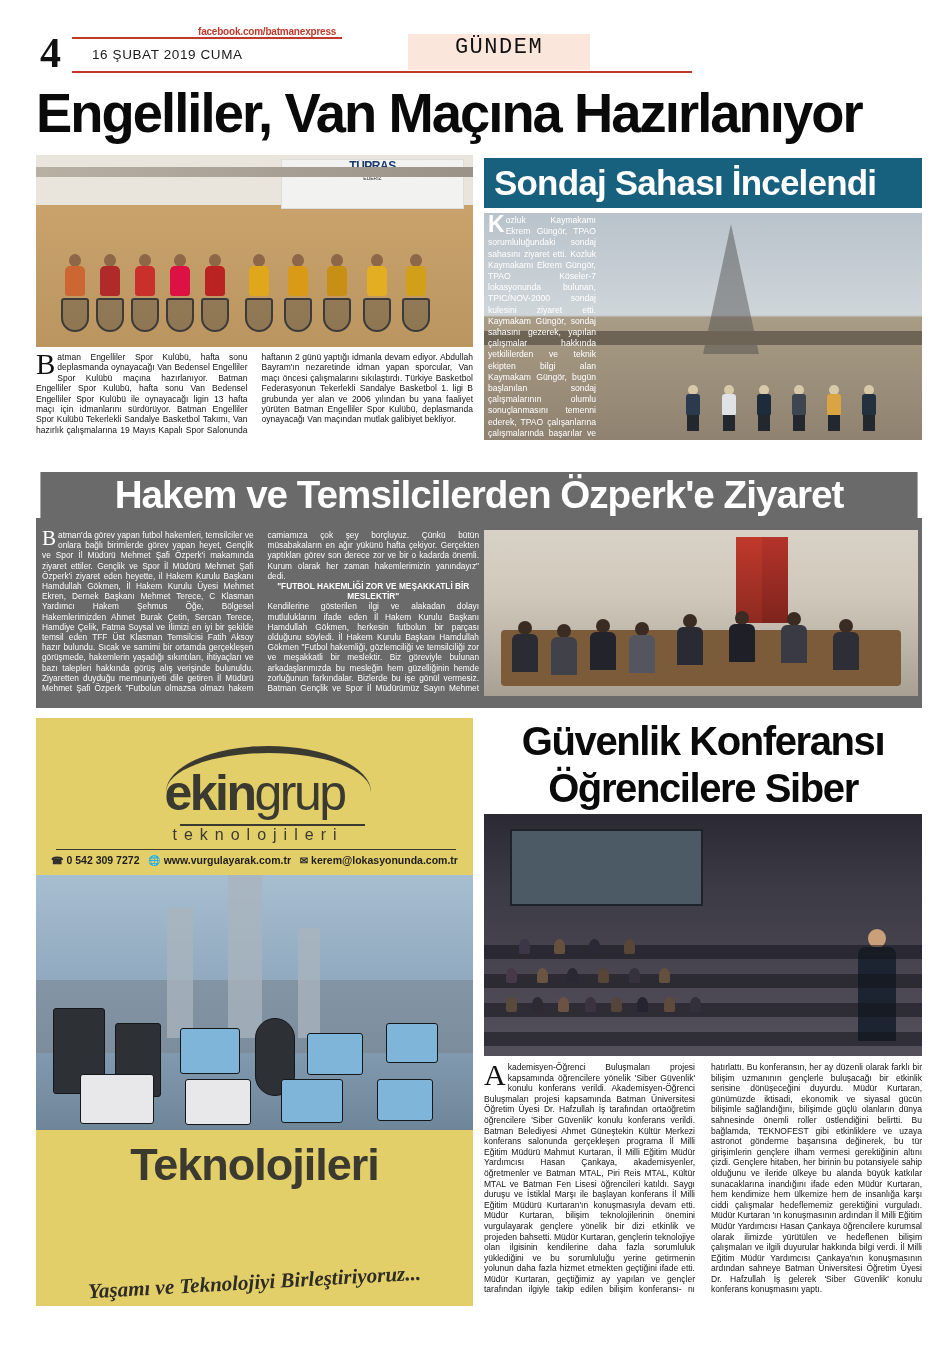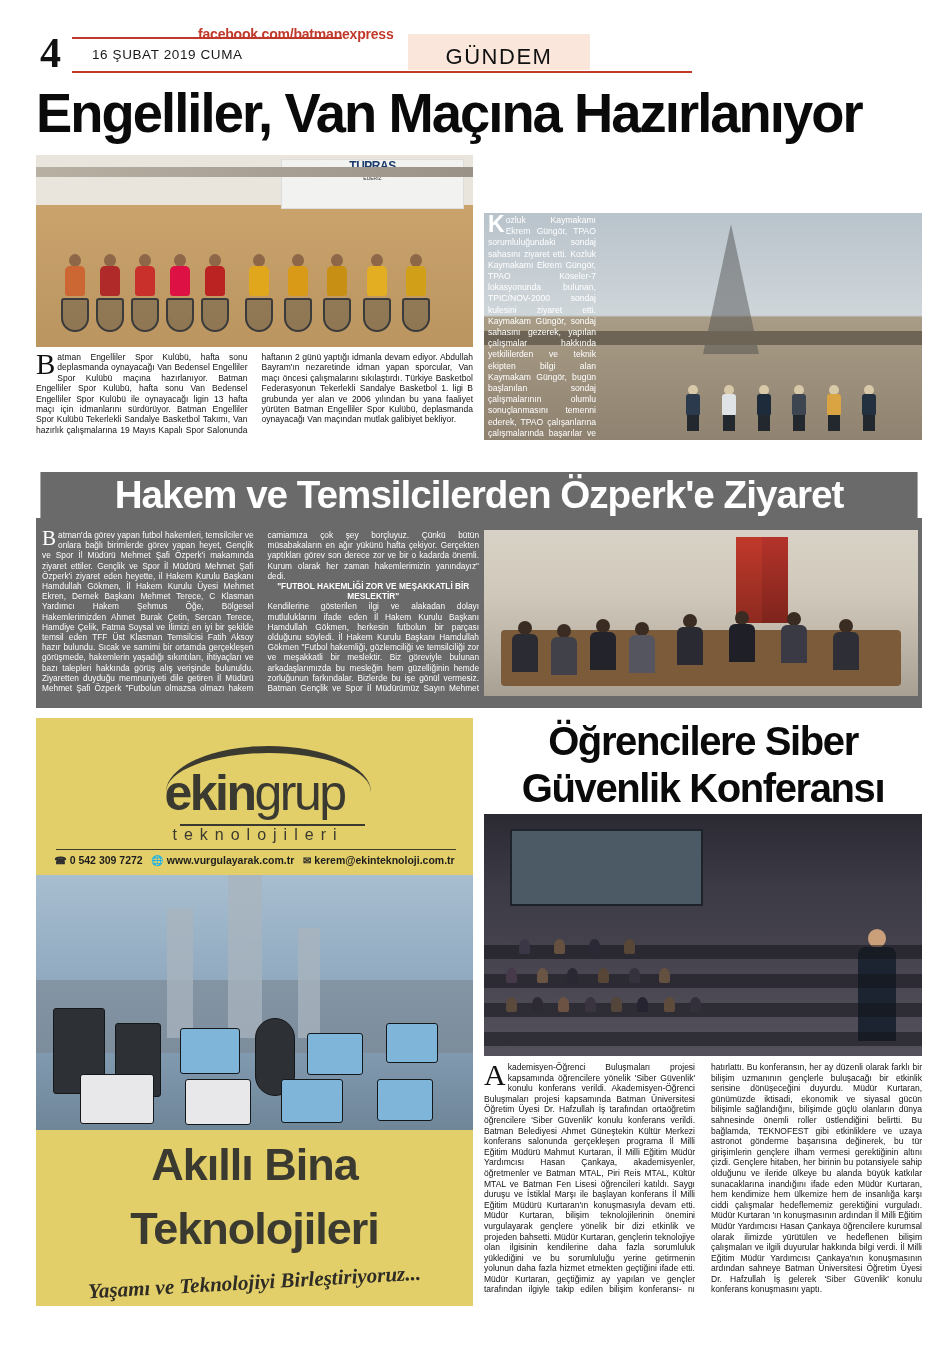--- a/index.html
+++ b/index.html
@@ -35,21 +35,21 @@
     color: #111;
   }
   .fb-rule {
     position: absolute;
     left: 72px; top: 37px; width: 270px; height: 2px;
     background: #c0392b;
   }
   .fb-handle {
     position: absolute;
     left: 198px; top: 26px;
-    font-size: 14px;
+    font-size: 10px;
     font-weight: bold;
     color: #c0392b;
     letter-spacing: -0.2px;
     font-family: "Liberation Sans", sans-serif;
   }
   .issue-date {
     position: absolute;
     left: 92px; top: 47px;
     font-family: "Liberation Sans", sans-serif;
     font-size: 13.5px;
@@ -57,26 +57,26 @@
     color: #1a1a1a;
     font-weight: normal;
   }
   .section-band {
     position: absolute;
     left: 408px; top: 34px; width: 182px; height: 36px;
     background: #fbe6dc;
   }
   .section-title {
     position: absolute;
-    left: 408px; top: 44px; width: 182px;
+    left: 408px; top: 35px; width: 182px;
     text-align: center;
     font-size: 22px;
     letter-spacing: 1.5px;
     color: #111;
-    font-family: Liberation Sans, sans-serif;
+    font-family: Liberation Mono, monospace;
   }
   .masthead-rule {
     position: absolute;
     left: 72px; top: 71px; width: 620px; height: 2px;
     background: #c0392b;
   }
   .brand-box {
     position: absolute;
     right: 30px; top: 33px;
     width: 224px; height: 38px;
@@ -566,20 +566,21 @@
         <div class="head"></div>
         <div class="torso" style="background:#d2a018;"></div>
         <div class="chair"></div>
       </div>
   </div>
 
   <div class="art1">
     <span class="dropcap">B</span><span>atman Engelliler Spor Kulübü, hafta sonu deplasmanda oynayacağı Van Bedensel Engelliler Spor Kulübü maçına hazırlanıyor. Batman Engelliler Spor Kulübü, hafta sonu Van Bedensel Engelliler Spor Kulübü ile oynayacağı ligin 13 hafta maçı için idmanlarını sürdürüyor. Batman Engelliler Spor Kulübü Tekerlekli Sandalye Basketbol Takımı, Van hazırlık çalışmalarına 19 Mayıs Kapalı Spor Salonunda haftanın 2 günü yaptığı idmanla devam ediyor.  Abdullah Bayram'ın nezaretinde idman yapan sporcular, Van maçı öncesi çalışmalarını sıkılaştırdı. Türkiye Basketbol Federasyonun Tekerlekli Sandalye Basketbol 1. ligi B grubunda yer alan ve 2006 yılından bu yana faaliyet yürüten Batman Engelliler Spor Kulübü, deplasmanda oynayacağı Van maçından mutlak galibiyet bekliyor.</span>
   </div>
 
+  <div class="sondaj-title">Sondaj Sahası İncelendi</div>
   <div class="photo2">
     <div class="drill-sky"></div>
     <div class="derrick"></div>
     <div style="position:absolute;left:0;top:52%;right:0;height:14px;background:#6d6455;"></div>
     <div class="worker" style="left:46%;">
         <div class="h"></div>
         <div class="b" style="background:#2b3a4d;"></div>
         <div class="l"></div>
       </div>
     <div class="worker" style="left:54%;">
@@ -666,49 +667,48 @@
       <div class="ad-logo-rule"></div>
       <div class="ad-sub">teknolojileri</div>
     </div>
     <div class="ad-contact-rule"></div>
     <div class="ad-contact">
       <span class="ic">☎</span>
       <span>0 542 309 7272</span>
       &nbsp;&nbsp;<span class="ic">🌐</span>
       <span>www.vurgulayarak.com.tr</span>
       &nbsp;&nbsp;<span class="ic">✉</span>
-      <span>kerem@ekinteknoloji.com.tr</span>
+      <span>kerem@lokasyonunda.com.tr</span>
     </div>
     <div class="ad-photo">
       <div class="devices"></div>
       <div class="skyline"></div>
       <div class="tower" style="left:30%;width:26px;height:130px;"></div>
       <div class="tower" style="left:44%;width:34px;height:165px;"></div>
       <div class="tower" style="left:60%;width:22px;height:110px;"></div>
       <div class="dev" style="left:4%;top:52%;width:52px;height:86px;"></div>
       <div class="dev" style="left:18%;top:58%;width:46px;height:74px;"></div>
       <div class="dev screen" style="left:33%;top:60%;width:60px;height:46px;"></div>
       <div class="dev" style="left:50%;top:56%;width:40px;height:78px;border-radius:20px;"></div>
       <div class="dev screen" style="left:62%;top:62%;width:56px;height:42px;"></div>
       <div class="dev screen" style="left:80%;top:58%;width:52px;height:40px;"></div>
       <div class="dev pad" style="left:10%;top:78%;width:74px;height:50px;"></div>
       <div class="dev pad" style="left:34%;top:80%;width:66px;height:46px;"></div>
       <div class="dev screen" style="left:56%;top:80%;width:62px;height:44px;"></div>
       <div class="dev screen" style="left:78%;top:80%;width:56px;height:42px;"></div>
     </div>
     <div class="ad-bigtext">
-      <div>Akıllı Bina</div>
       <div>Teknolojileri</div>
     </div>
     <div class="ad-slogan">Yaşamı ve Teknolojiyi Birleştiriyoruz...</div>
   </div>
 
   <div class="siber-title">
+    <div>Güvenlik Konferansı</div>
     <div>Öğrencilere Siber</div>
-    <div>Güvenlik Konferansı</div>
   </div>
   <div class="photo4">
     <div class="hall"></div>
     <div class="hall-screen"></div>
     <div class="speaker">
         <div class="sh"></div>
         <div class="sb"></div>
       </div>
     <div class="seatrow" style="bottom:4%;"></div>
     <div class="seatrow" style="bottom:16%;"></div>

